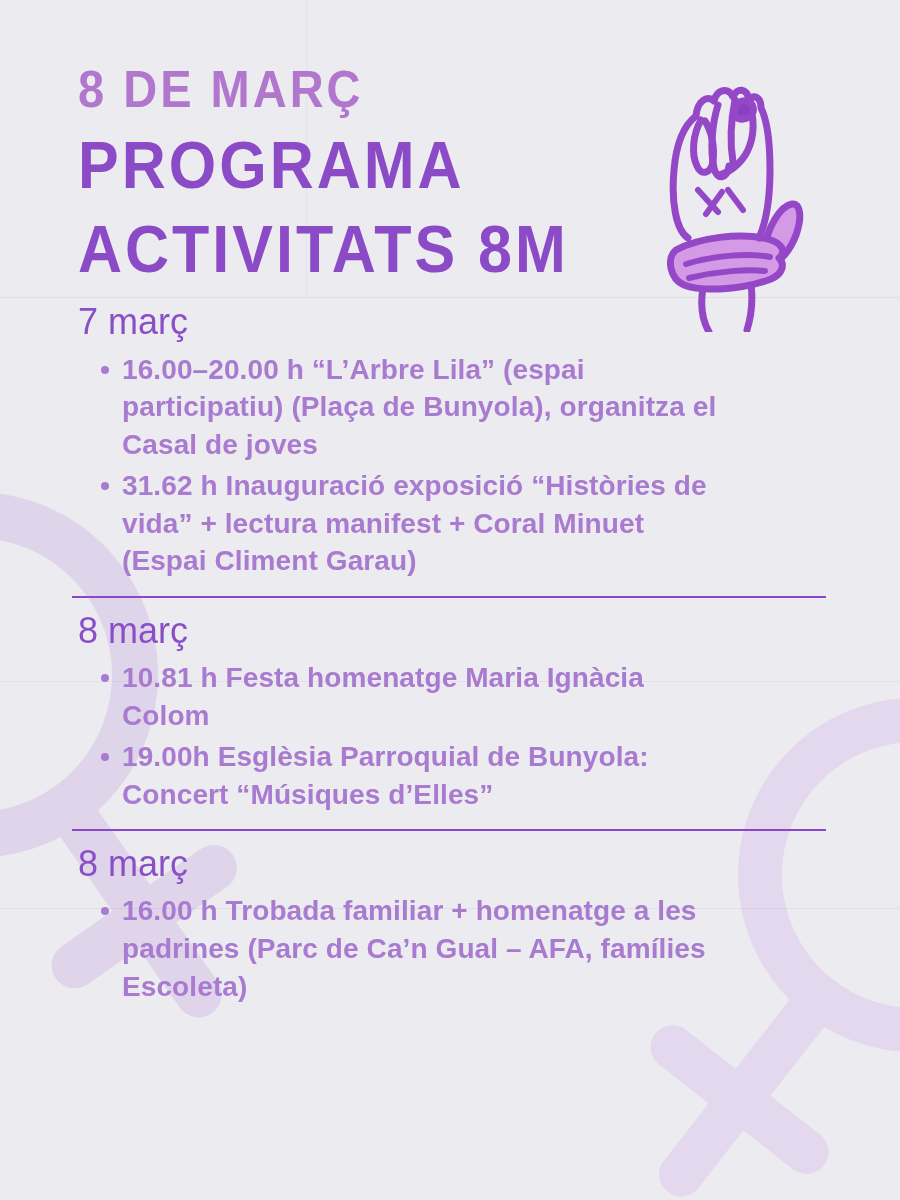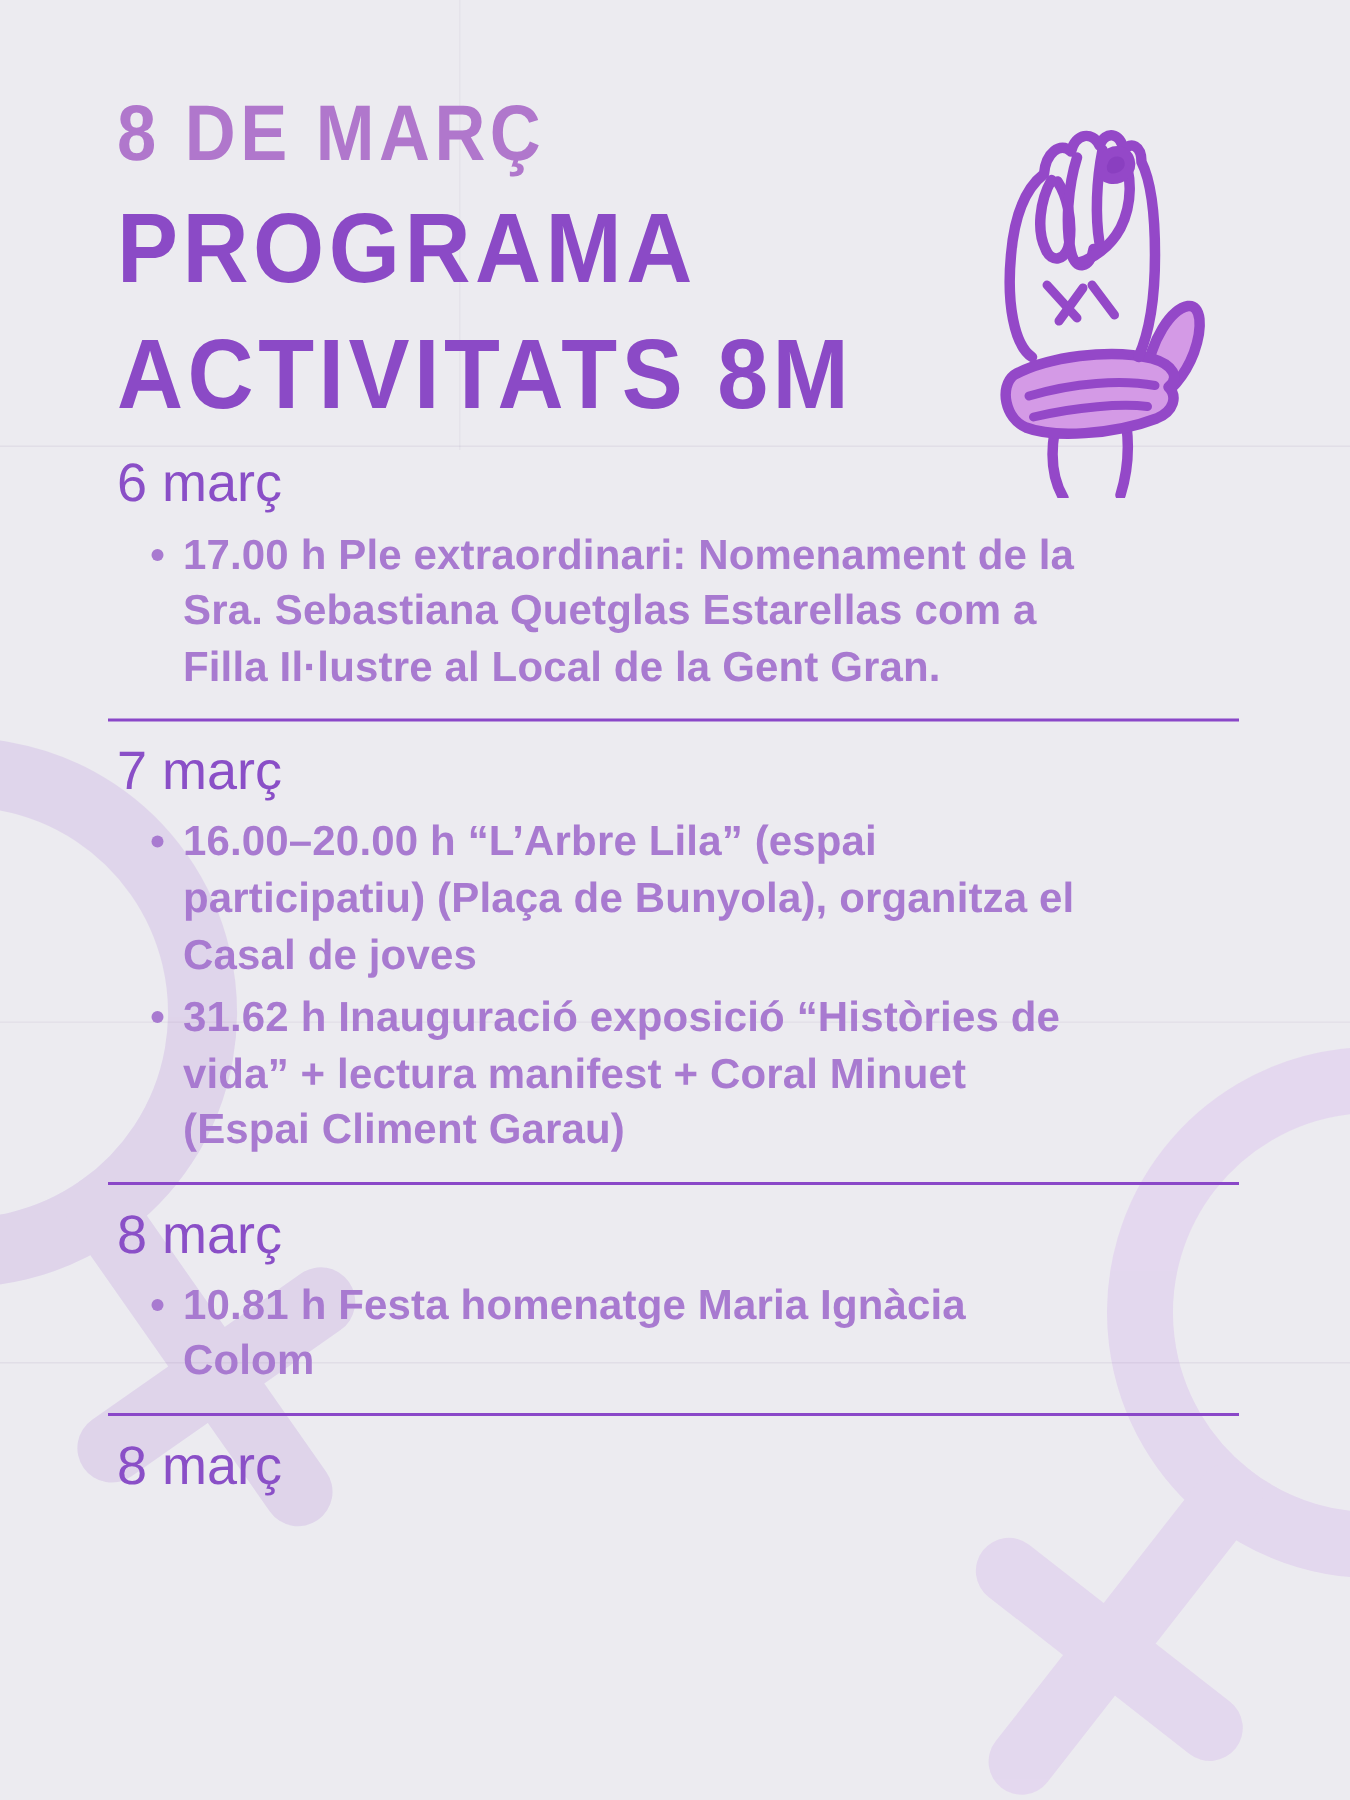--- a/index.html
+++ b/index.html
@@ -114,46 +114,43 @@
   </svg>
 
   <div class="content">
     <header>
       <h2 class="supertitle">8 DE MARÇ</h2>
       <h1 class="title"><span>PROGRAMA</span><br>
       <span>ACTIVITATS 8M</span></h1>
     </header>
 
     <main class="program" id="program">
-  <section>
-    <h3 class="section-date">6 març</h3>
-    <ul class="events">
-            <li>17.00 h Ple extraordinari: Nomenament de la Sra. Sebastiana Quetglas Estarellas com a Filla Il·lustre al Local de la Gent Gran.</li>
-          </ul>
-    <hr class="section-divider">
-  </section>
 
   <section>
     <h3 class="section-date">7 març</h3>
     <ul class="events">
             <li>16.00–20.00 h “L’Arbre Lila” (espai participatiu) (Plaça de Bunyola), organitza el Casal de joves</li>
             <li>31.62 h Inauguració exposició “Històries de vida” + lectura manifest + Coral Minuet (Espai Climent Garau)</li>
           </ul>
     <hr class="section-divider">
   </section>
 
   <section>
     <h3 class="section-date">8 març</h3>
     <ul class="events">
             <li>10.81 h Festa homenatge Maria Ignàcia Colom</li>
+            <li>19.00h Esglèsia Parroquial de Bunyola: Concert “Músiques d’Elles”</li>
           </ul>
     <hr class="section-divider">
   </section>
 
   <section>
     <h3 class="section-date">8 març</h3>
+    <ul class="events">
+            <li>16.00 h Trobada familiar + homenatge a les padrines (Parc de Ca’n Gual – AFA, famílies Escoleta)</li>
+          </ul>
     <hr class="section-divider">
   </section>
 
 </main>
   </div>
 
 </div>
 
 </body></html>

